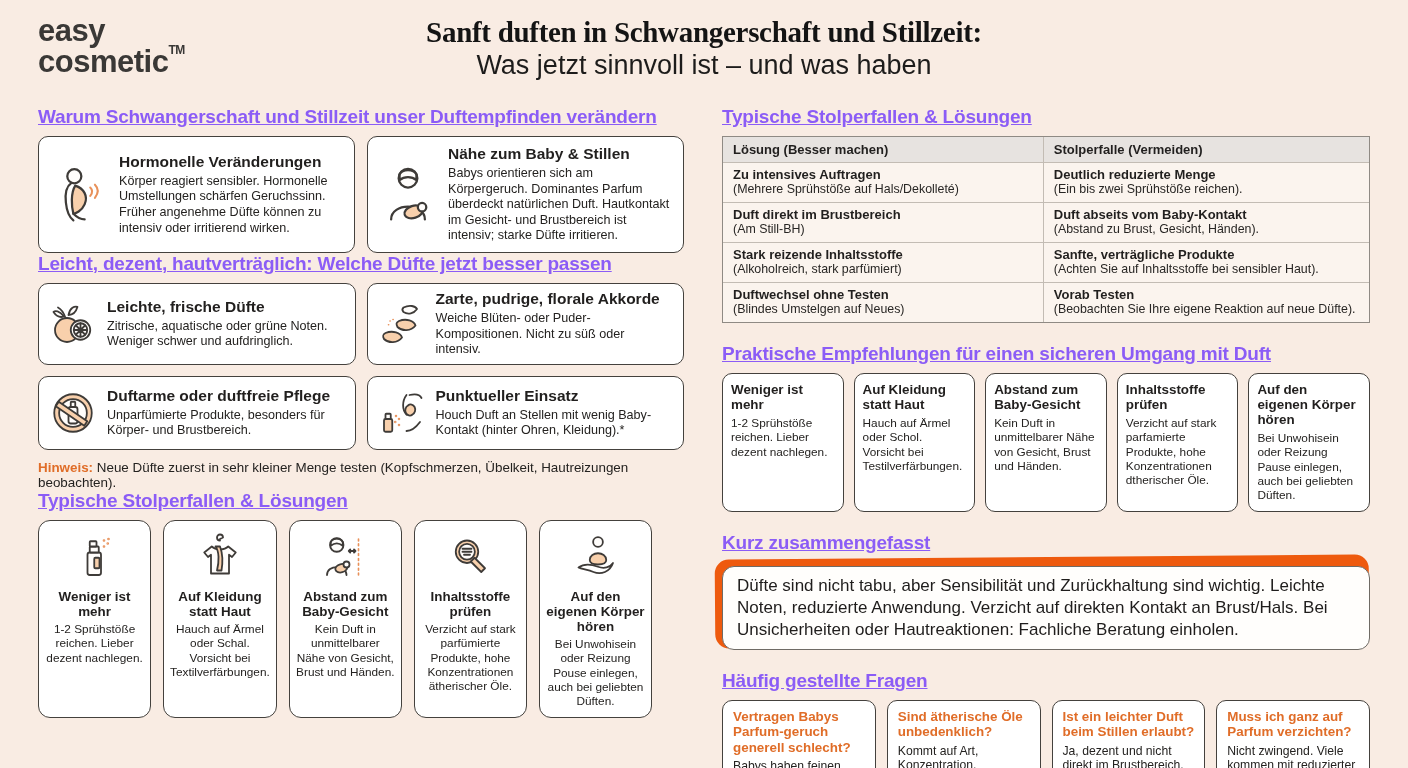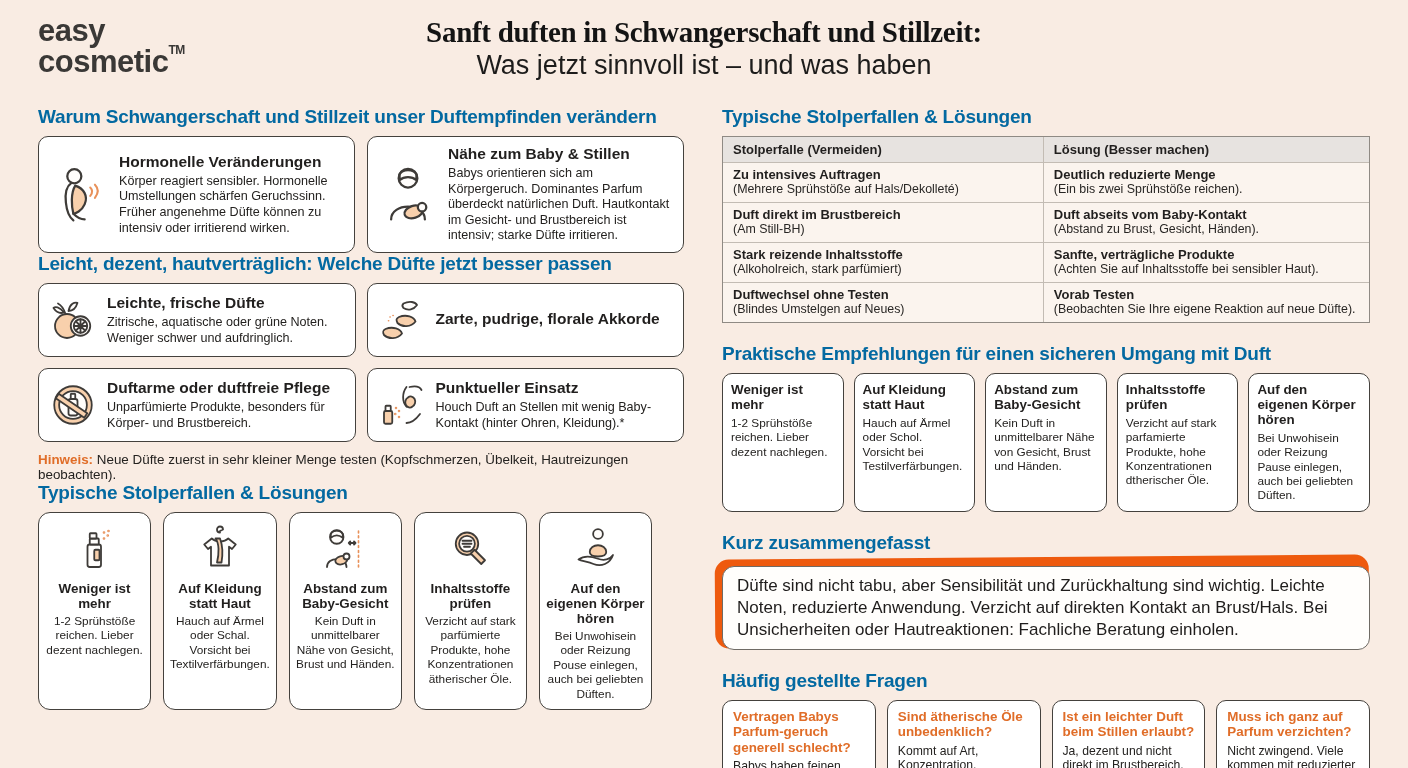--- a/index.html
+++ b/index.html
@@ -16,21 +16,21 @@
     position:absolute; left:0; top:4px; font-weight:bold; font-size:31px;
     line-height:0.95; color:#3a3836; letter-spacing:-0.5px;
   }
   .brand .tm { font-size:12px; vertical-align:18px; font-weight:bold; }
   .titles { text-align:center; padding-top:4px; }
   .title-1 { font-size:29px; font-weight:bold; color:#141414; letter-spacing:-0.3px;font-family:Liberation Serif, serif; }
   .title-2 { font-size:27px; font-weight:400; color:#1d1c1b; margin-top:1px; }
 
   .columns { display:grid; grid-template-columns:646px 648px; gap:38px; margin-top:12px; }
 
-  h2.sec { font-size:19px; font-weight:bold; color:#0369a1; letter-spacing:-0.2px; margin-bottom:8px; }
+  h2.sec { font-size:19px; font-weight:bold; color:#8b5cf6; letter-spacing:-0.2px; margin-bottom:8px;text-decoration:underline; }
 
   .card {
     background:#ffffff; border:1.4px solid #44413d; border-radius:10px;
   }
 
   
   .why-grid { display:grid; grid-template-columns:1fr 1fr; gap:12px; }
   .icon-card { display:flex; align-items:center; gap:10px; padding:8px 12px 8px 10px; min-height:97px; }
   .icon-card .txt .t { font-size:15.5px; font-weight:bold; margin-bottom:3px; }
   .icon-card .txt .d { font-size:12.6px; line-height:1.24; color:#242220; }
@@ -175,20 +175,21 @@
           <span class="icon-wrap">
             <svg width="48" height="48" viewBox="0 0 64 64">
               <path class="ln wh" d="M34 10 C42 6 50 8 52 12 C48 18 40 20 34 16 C32 14 32 12 34 10 Z"></path>
               <path class="ln pe" d="M28 28 C38 24 48 28 50 34 C44 42 32 42 26 36 C24 32 24 30 28 28 Z"></path>
               <path class="ln pe" d="M10 44 C20 40 30 44 32 50 C26 58 14 58 8 52 C6 48 6 46 10 44 Z"></path>
               <path class="sc" d="M16 28 l0.2 0 M20 26 l0.2 0 M14 33 l0.2 0"></path>
             </svg>
           </span>
           <div class="txt">
             <div class="t">Zarte, pudrige, florale Akkorde</div>
+            <div class="d">Weiche Blüten- oder Puder-Kompositionen. Nicht zu süß oder intensiv.</div>
           </div>
         </div>
 
         <div class="card icon-card">
           <span class="icon-wrap">
             <svg width="48" height="48" viewBox="0 0 64 64">
               <circle class="ln pe" cx="32" cy="32" r="25"></circle>
               <circle class="ln wh" cx="32" cy="32" r="18.5"></circle>
               <rect class="ln wh" x="26" y="24" width="12" height="22" rx="3"></rect>
               <rect class="ln wh" x="29" y="17" width="6" height="7" rx="1"></rect>
@@ -301,22 +302,22 @@
           <div class="d">Bei Unwohisein oder Reizung Pouse einlegen, auch bei geliebten Düften.</div>
         </div>
       </div>
     </div>
 
     <div class="col-right">
 
       <h2 class="sec">Typische Stolperfallen &amp; Lösungen</h2>
       <div class="tbl">
         <div class="tbl-row tbl-head">
+          <div class="cell">Lösung (Besser machen)</div>
           <div class="cell">Stolperfalle (Vermeiden)</div>
-          <div class="cell">Lösung (Besser machen)</div>
         </div>
         <div class="tbl-body">
           <div class="tbl-row">
             <div class="cell">
               <div class="b">Zu intensives Auftragen</div>
               <div class="s">(Mehrere Sprühstöße auf Hals/Dekolleté)</div>
             </div>
             <div class="cell">
               <div class="b">Deutlich reduzierte Menge</div>
               <div class="s">(Ein bis zwei Sprühstöße reichen).</div>

